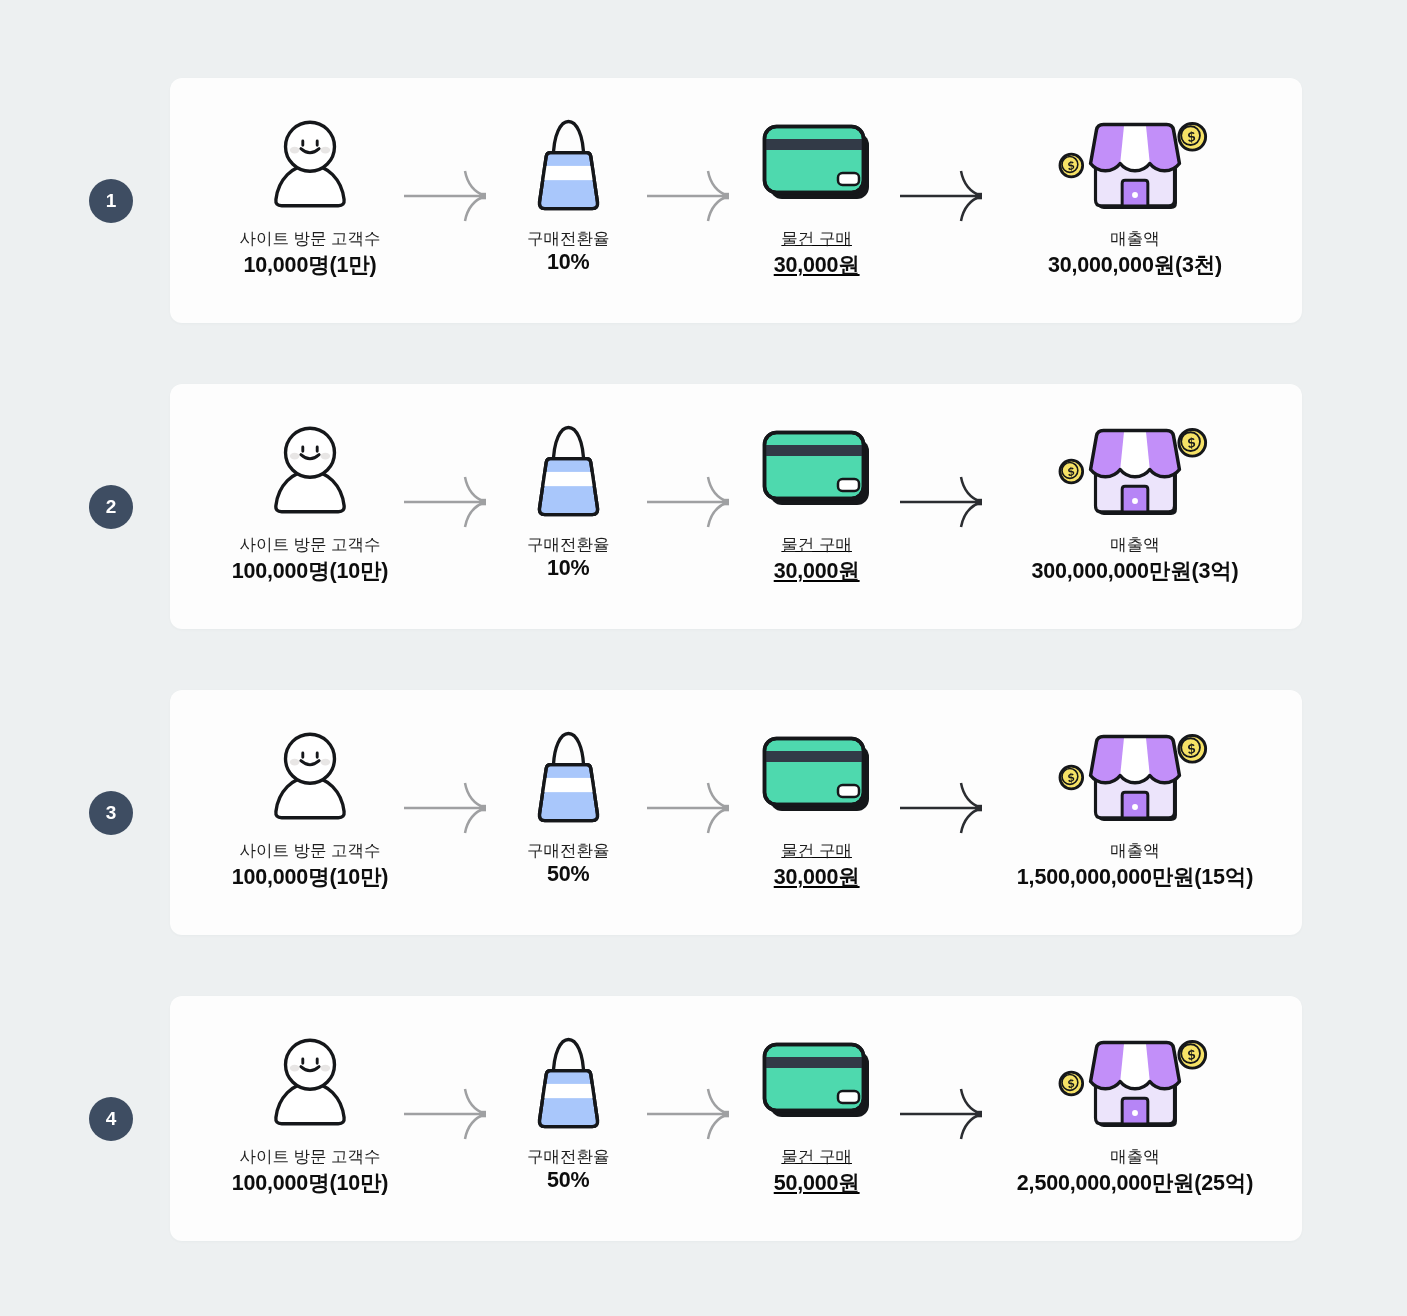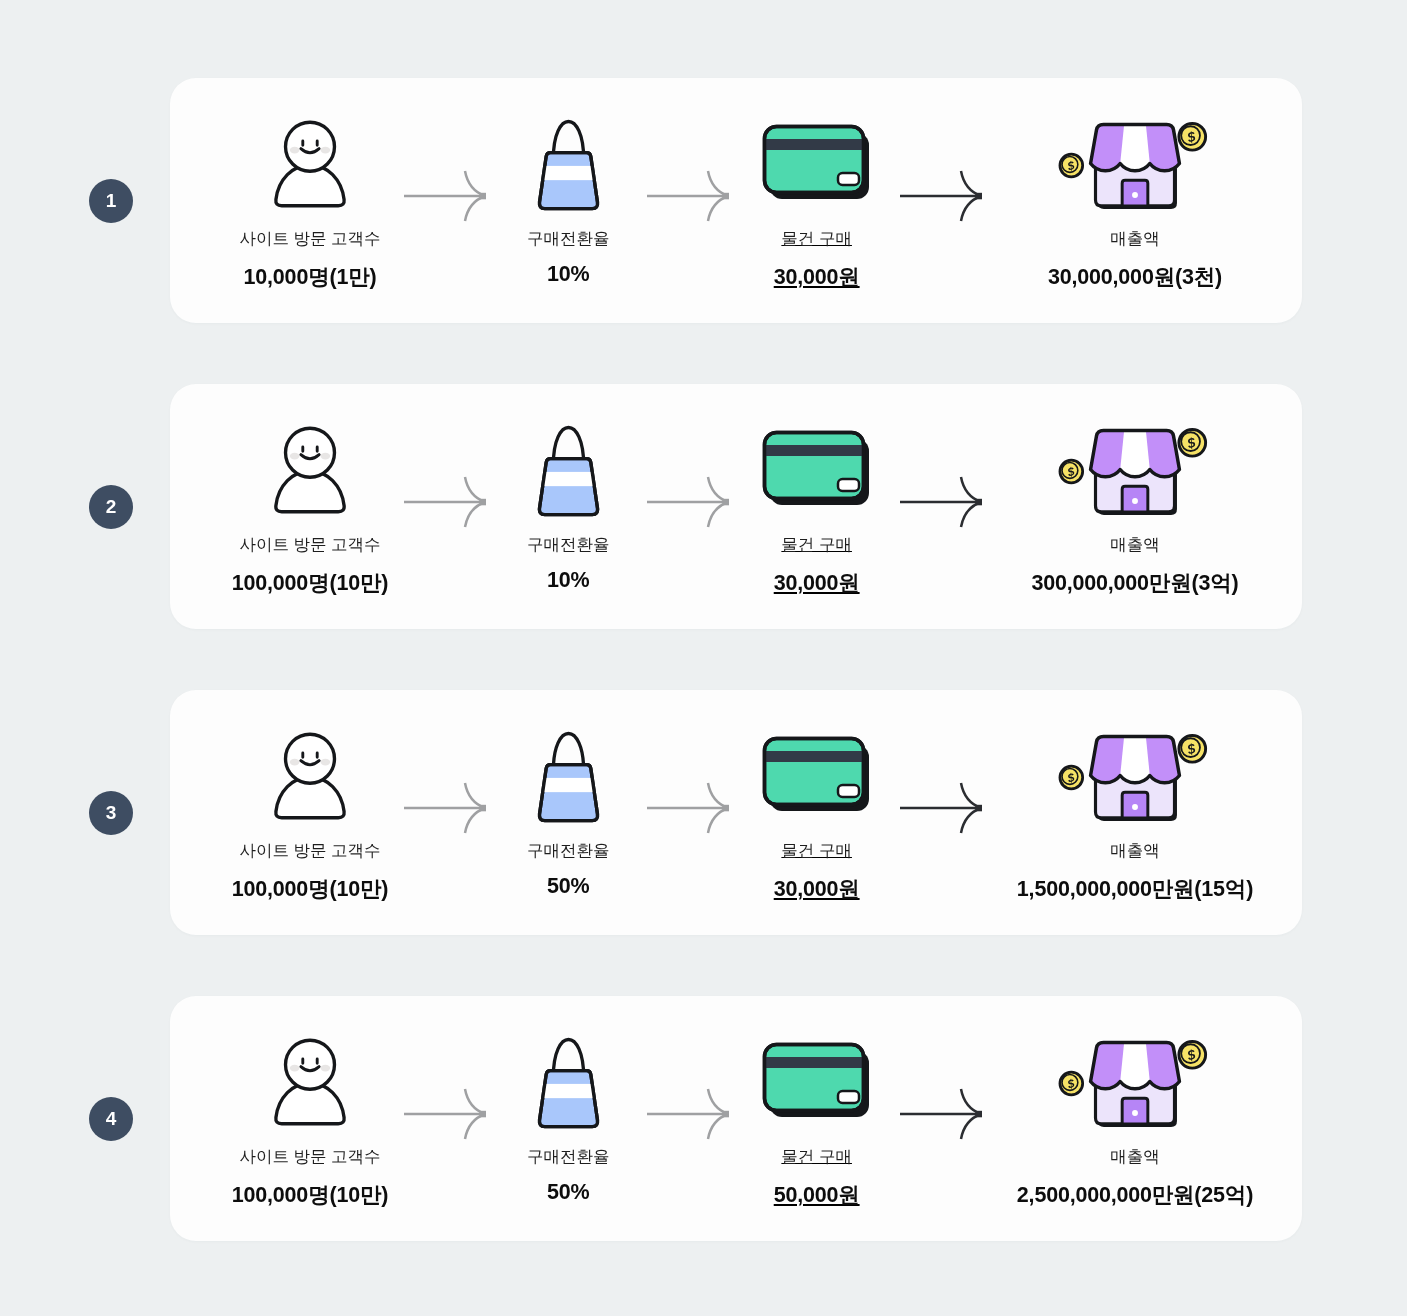--- a/index.html
+++ b/index.html
@@ -12,33 +12,33 @@
   .page{padding-top:78px;}
   .row{display:flex;align-items:center;margin-bottom:61px;padding-right:105px;}
   .badge-col{width:170px;flex:none;display:flex;padding-left:89px;box-sizing:border-box;}
   .badge{
     width:44px;height:44px;border-radius:50%;
     background:#3e4d62;color:#ffffff;
     font-size:19px;font-weight:700;
     display:flex;align-items:center;justify-content:center;
   }
   .card{
-    flex:1;height:245px;background:#fdfdfd;border-radius:26px;
+    flex:1;height:245px;background:#fdfdfd;border-radius:12px;
     display:flex;align-items:flex-start;
     padding:34px 27px 0 55px;box-sizing:border-box;
     box-shadow:0 1px 3px rgba(40,50,60,0.03);
   }
   .step{display:flex;flex-direction:column;align-items:center;flex:none;}
   .step-person{width:170px;}
   .step-bag{width:140px;}
   .step-card{width:150px;text-decoration:underline;}
   .step-store{width:280px;}
   .icon-box{height:100px;display:flex;align-items:flex-end;justify-content:center;}
   .label{margin-top:16px;font-size:16.5px;color:#1e1e1e;white-space:nowrap;}
-  .value{margin-top:12px;font-size:21.5px;font-weight:700;color:#0d0d0d;letter-spacing:-0.2px;white-space:nowrap;}
+  .value{margin-top:0;font-size:21.5px;font-weight:700;color:#0d0d0d;letter-spacing:-0.2px;white-space:nowrap;}
   .arrow-cell{flex:1;display:flex;justify-content:center;padding-top:54px;color:#9fa0a2;}
   .arrow-cell.dark{color:#2b2d31;}
   .arrow-cell svg{display:block;}
   .defs-holder{position:absolute;width:0;height:0;overflow:hidden;}
   svg{shape-rendering:geometricPrecision;}
 </style>
 </head>
 <body>
 
 <div class="defs-holder">

